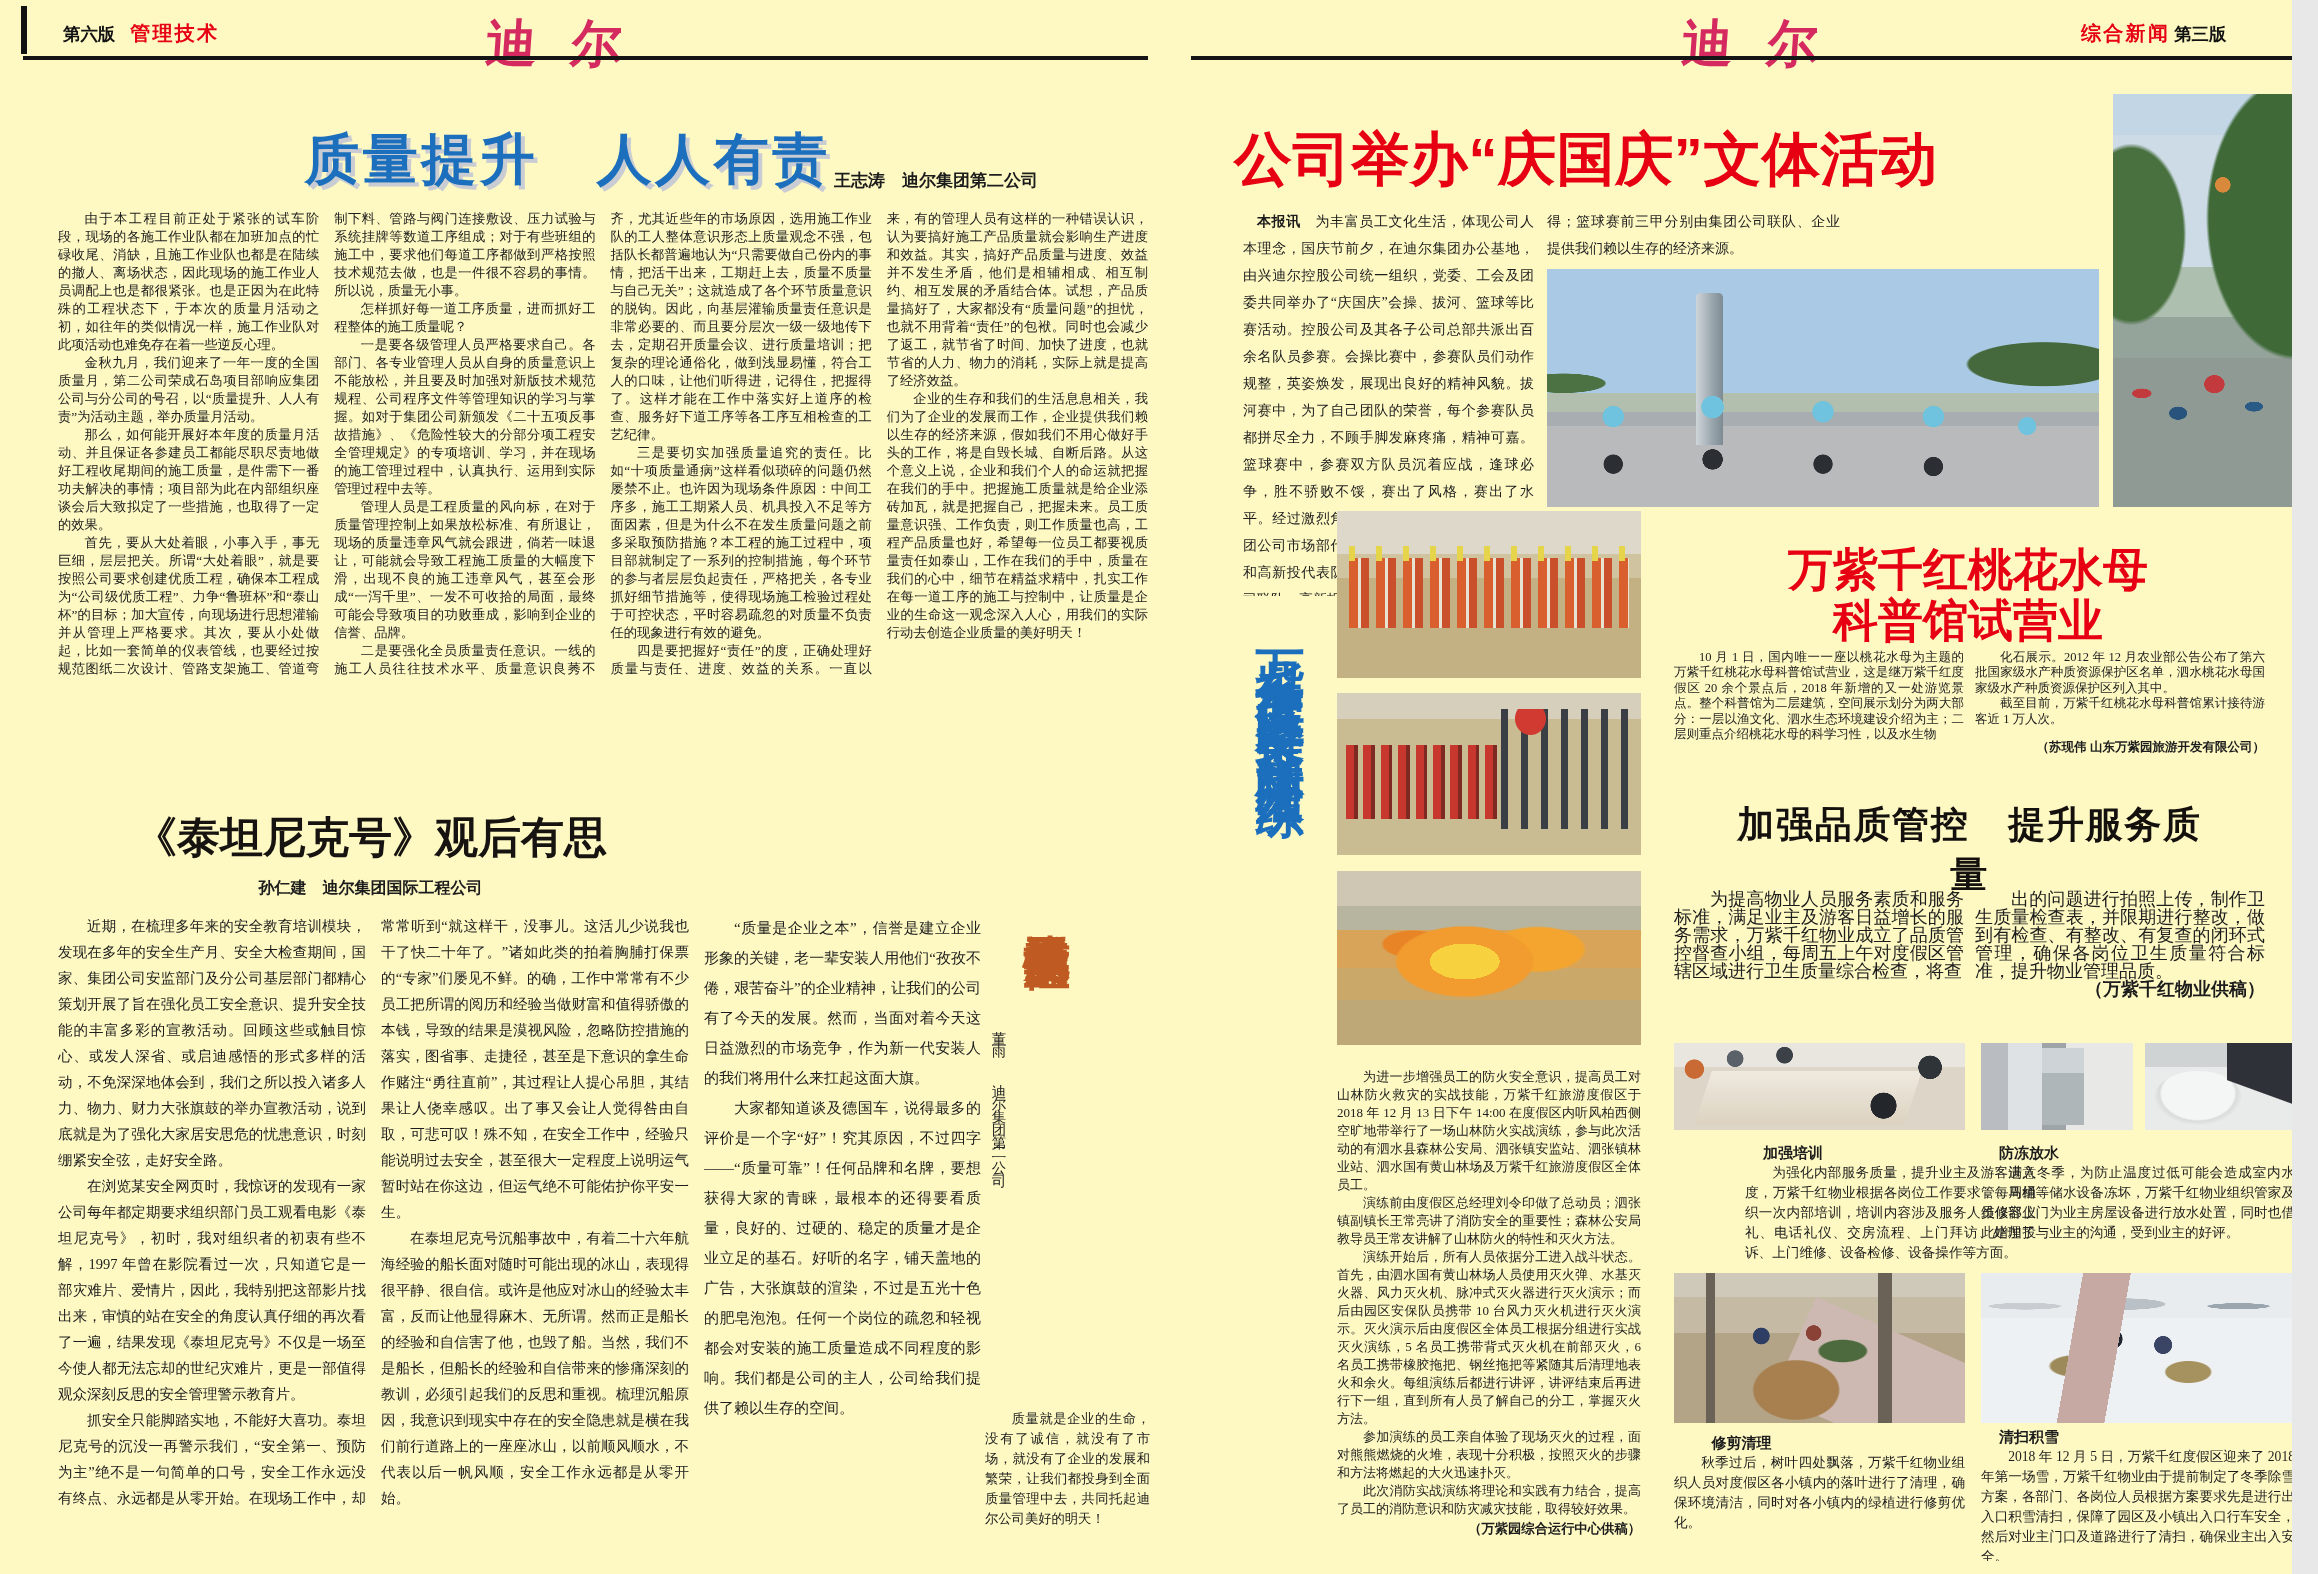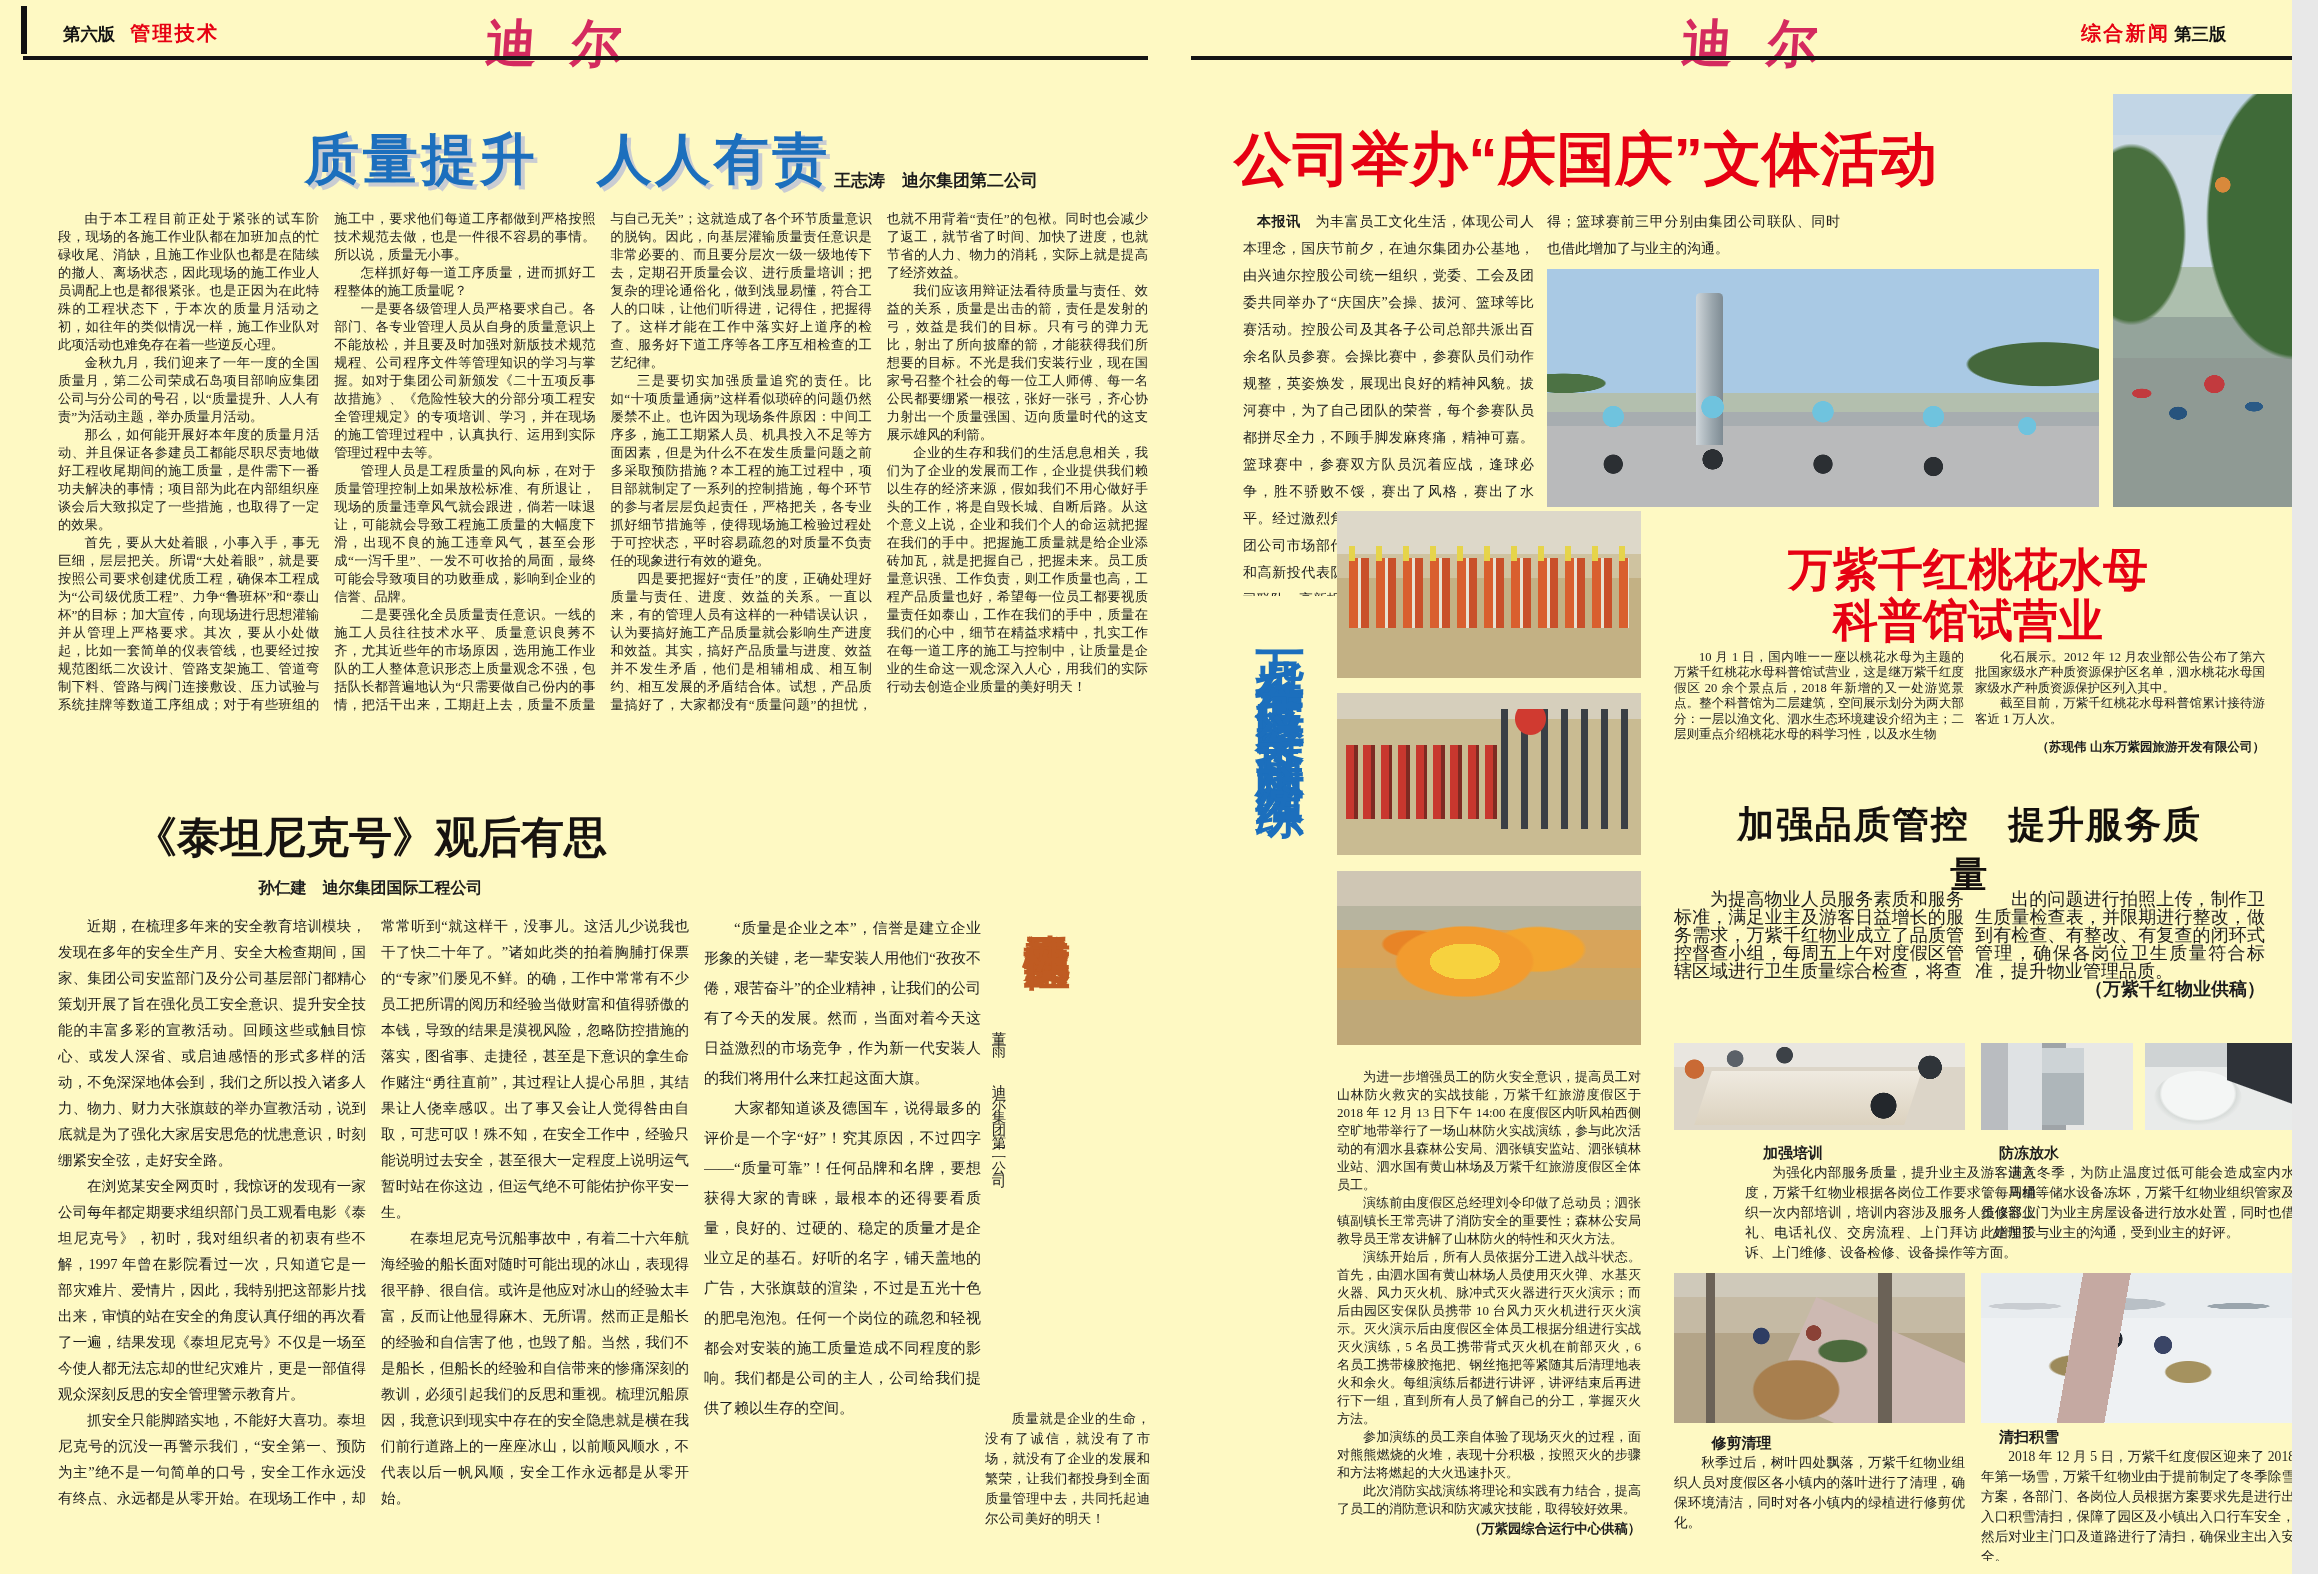--- a/index.html
+++ b/index.html
@@ -203,21 +203,20 @@
       <p>由于本工程目前正处于紧张的试车阶段，现场的各施工作业队都在加班加点的忙碌收尾、消缺，且施工作业队也都是在陆续的撤人、离场状态，因此现场的施工作业人员调配上也是都很紧张。也是正因为在此特殊的工程状态下，于本次的质量月活动之初，如往年的类似情况一样，施工作业队对此项活动也难免存在着一些逆反心理。</p>
       <p>金秋九月，我们迎来了一年一度的全国质量月，第二公司荣成石岛项目部响应集团公司与分公司的号召，以“质量提升、人人有责”为活动主题，举办质量月活动。</p>
       <p>那么，如何能开展好本年度的质量月活动、并且保证各参建员工都能尽职尽责地做好工程收尾期间的施工质量，是件需下一番功夫解决的事情；项目部为此在内部组织座谈会后大致拟定了一些措施，也取得了一定的效果。</p>
       <p>首先，要从大处着眼，小事入手，事无巨细，层层把关。所谓“大处着眼”，就是要按照公司要求创建优质工程，确保本工程成为“公司级优质工程”、力争“鲁班杯”和“泰山杯”的目标；加大宣传，向现场进行思想灌输并从管理上严格要求。其次，要从小处做起，比如一套简单的仪表管线，也要经过按规范图纸二次设计、管路支架施工、管道弯制下料、管路与阀门连接敷设、压力试验与系统挂牌等数道工序组成；对于有些班组的施工中，要求他们每道工序都做到严格按照技术规范去做，也是一件很不容易的事情。所以说，质量无小事。</p>
       <p>怎样抓好每一道工序质量，进而抓好工程整体的施工质量呢？</p>
       <p>一是要各级管理人员严格要求自己。各部门、各专业管理人员从自身的质量意识上不能放松，并且要及时加强对新版技术规范规程、公司程序文件等管理知识的学习与掌握。如对于集团公司新颁发《二十五项反事故措施》、《危险性较大的分部分项工程安全管理规定》的专项培训、学习，并在现场的施工管理过程中，认真执行、运用到实际管理过程中去等。</p>
       <p>管理人员是工程质量的风向标，在对于质量管理控制上如果放松标准、有所退让，现场的质量违章风气就会跟进，倘若一味退让，可能就会导致工程施工质量的大幅度下滑，出现不良的施工违章风气，甚至会形成“一泻千里”、一发不可收拾的局面，最终可能会导致项目的功败垂成，影响到企业的信誉、品牌。</p>
       <p>二是要强化全员质量责任意识。一线的施工人员往往技术水平、质量意识良莠不齐，尤其近些年的市场原因，选用施工作业队的工人整体意识形态上质量观念不强，包括队长都普遍地认为“只需要做自己份内的事情，把活干出来，工期赶上去，质量不质量与自己无关”；这就造成了各个环节质量意识的脱钩。因此，向基层灌输质量责任意识是非常必要的、而且要分层次一级一级地传下去，定期召开质量会议、进行质量培训；把复杂的理论通俗化，做到浅显易懂，符合工人的口味，让他们听得进，记得住，把握得了。这样才能在工作中落实好上道序的检查、服务好下道工序等各工序互相检查的工艺纪律。</p>
       <p>三是要切实加强质量追究的责任。比如“十项质量通病”这样看似琐碎的问题仍然屡禁不止。也许因为现场条件原因：中间工序多，施工工期紧人员、机具投入不足等方面因素，但是为什么不在发生质量问题之前多采取预防措施？本工程的施工过程中，项目部就制定了一系列的控制措施，每个环节的参与者层层负起责任，严格把关，各专业抓好细节措施等，使得现场施工检验过程处于可控状态，平时容易疏忽的对质量不负责任的现象进行有效的避免。</p>
       <p>四是要把握好“责任”的度，正确处理好质量与责任、进度、效益的关系。一直以来，有的管理人员有这样的一种错误认识，认为要搞好施工产品质量就会影响生产进度和效益。其实，搞好产品质量与进度、效益并不发生矛盾，他们是相辅相成、相互制约、相互发展的矛盾结合体。试想，产品质量搞好了，大家都没有“质量问题”的担忧，也就不用背着“责任”的包袱。同时也会减少了返工，就节省了时间、加快了进度，也就节省的人力、物力的消耗，实际上就是提高了经济效益。</p>
-      <p>我们应该用辩证法看待质量与责任、效益的关系，质量是出击的箭，责任是发射的弓，效益是我们的目标。只有弓的弹力无比，射出了所向披靡的箭，才能获得我们所想要的目标。不光是我们安装行业，现在国家号召整个社会的每一位工人师傅、每一名公民都要绷紧一根弦，张好一张弓，齐心协力射出一个质量强国、迈向质量时代的这支展示雄风的利箭。</p>
       <p>企业的生存和我们的生活息息相关，我们为了企业的发展而工作，企业提供我们赖以生存的经济来源，假如我们不用心做好手头的工作，将是自毁长城、自断后路。从这个意义上说，企业和我们个人的命运就把握在我们的手中。把握施工质量就是给企业添砖加瓦，就是把握自己，把握未来。员工质量意识强、工作负责，则工作质量也高，工程产品质量也好，希望每一位员工都要视质量责任如泰山，工作在我们的手中，质量在我们的心中，细节在精益求精中，扎实工作在每一道工序的施工与控制中，让质量是企业的生命这一观念深入人心，用我们的实际行动去创造企业质量的美好明天！</p>
     </div>
 
   <div class="abs h-titanic serif">《泰坦尼克号》观后有思</div>
   <div class="abs byline-titanic">孙仁建　迪尔集团国际工程公司</div>
   <div class="abs titanic-body body-txt">
       <p>近期，在梳理多年来的安全教育培训模块，发现在多年的安全生产月、安全大检查期间，国家、集团公司安监部门及分公司基层部门都精心策划开展了旨在强化员工安全意识、提升安全技能的丰富多彩的宣教活动。回顾这些或触目惊心、或发人深省、或启迪感悟的形式多样的活动，不免深深地体会到，我们之所以投入诸多人力、物力、财力大张旗鼓的举办宣教活动，说到底就是为了强化大家居安思危的忧患意识，时刻绷紧安全弦，走好安全路。</p>
       <p>在浏览某安全网页时，我惊讶的发现有一家公司每年都定期要求组织部门员工观看电影《泰坦尼克号》，初时，我对组织者的初衷有些不解，1997 年曾在影院看过一次，只知道它是一部灾难片、爱情片，因此，我特别把这部影片找出来，审慎的站在安全的角度认真仔细的再次看了一遍，结果发现《泰坦尼克号》不仅是一场至今使人都无法忘却的世纪灾难片，更是一部值得观众深刻反思的安全管理警示教育片。</p>
       <p>抓安全只能脚踏实地，不能好大喜功。泰坦尼克号的沉没一再警示我们，“安全第一、预防为主”绝不是一句简单的口号，安全工作永远没有终点、永远都是从零开始。在现场工作中，却常常听到“就这样干，没事儿。这活儿少说我也干了快二十年了。”诸如此类的拍着胸脯打保票的“专家”们屡见不鲜。的确，工作中常常有不少员工把所谓的阅历和经验当做财富和值得骄傲的本钱，导致的结果是漠视风险，忽略防控措施的落实，图省事、走捷径，甚至是下意识的拿生命作赌注“勇往直前”，其过程让人提心吊胆，其结果让人侥幸感叹。出了事又会让人觉得咎由自取，可悲可叹！殊不知，在安全工作中，经验只能说明过去安全，甚至很大一定程度上说明运气暂时站在你这边，但运气绝不可能佑护你平安一生。</p>
       <p>在泰坦尼克号沉船事故中，有着二十六年航海经验的船长面对随时可能出现的冰山，表现得很平静、很自信。或许是他应对冰山的经验太丰富，反而让他显得麻木、无所谓。然而正是船长的经验和自信害了他，也毁了船。当然，我们不是船长，但船长的经验和自信带来的惨痛深刻的教训，必须引起我们的反思和重视。梳理沉船原因，我意识到现实中存在的安全隐患就是横在我们前行道路上的一座座冰山，以前顺风顺水，不代表以后一帆风顺，安全工作永远都是从零开始。</p>
@@ -231,21 +230,21 @@
   <div class="abs essay-title serif">浅谈施工质量的重要性</div>
   <div class="abs essay-tail body-txt">
       <p>质量就是企业的生命，没有了诚信，就没有了市场，就没有了企业的发展和繁荣，让我们都投身到全面质量管理中去，共同托起迪尔公司美好的明天！</p>
     </div>
 
   <div class="abs h-news sans">公司举办“庆国庆”文体活动</div>
   <div class="abs news-col1 body-txt">
     <p style="text-indent:1em;"><b class="sans">本报讯</b><span>　为丰富员工文化生活，体现公司人本理念，国庆节前夕，在迪尔集团办公基地，由兴迪尔控股公司统一组织，党委、工会及团委共同举办了“庆国庆”会操、拔河、篮球等比赛活动。控股公司及其各子公司总部共派出百余名队员参赛。会操比赛中，参赛队员们动作规整，英姿焕发，展现出良好的精神风貌。拔河赛中，为了自己团队的荣誉，每个参赛队员都拼尽全力，不顾手脚发麻疼痛，精神可嘉。篮球赛中，参赛双方队员沉着应战，逢球必争，胜不骄败不馁，赛出了风格，赛出了水平。经过激烈角逐，最终会操比赛前三甲由集团公司市场部代表队、集团公司综合部代表队和高新投代表队获得；拔河赛前三甲由集团公司联队、高新投代表队和第一公司联队获</span></p>
   </div>
   <div class="abs news-col2 body-txt">
-    <p style="text-indent:0;">得；篮球赛前三甲分别由集团公司联队、同时也借此增加了与业主的沟通。</p>
+    <p style="text-indent:0;">得；篮球赛前三甲分别由集团公司联队、企业提供我们赖以生存的经济来源。</p>
   </div>
   <div class="abs photo ph-basketball"></div>
   <div class="abs photo ph-exercise"></div>
 
   <div class="abs h-fire serif">万紫千红度假区举行冬季山林防火演练</div>
   <div class="abs photo ph-lineup"></div>
   <div class="abs photo ph-pumps"></div>
   <div class="abs photo ph-flames"></div>
   <div class="abs fire-body body-txt">
       <p>为进一步增强员工的防火安全意识，提高员工对山林防火救灾的实战技能，万紫千红旅游度假区于 2018 年 12 月 13 日下午 14:00 在度假区内听风柏西侧空旷地带举行了一场山林防火实战演练，参与此次活动的有泗水县森林公安局、泗张镇安监站、泗张镇林业站、泗水国有黄山林场及万紫千红旅游度假区全体员工。</p>

